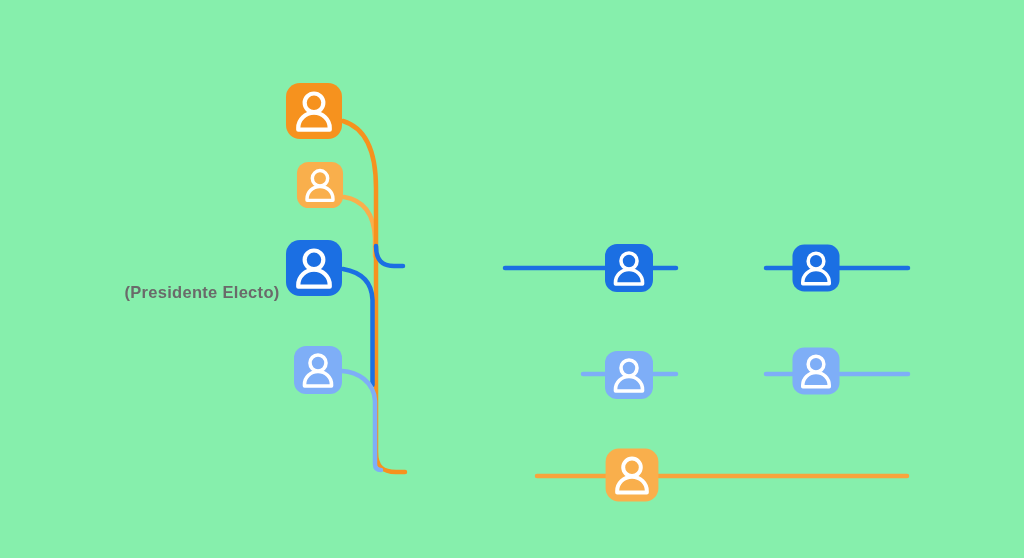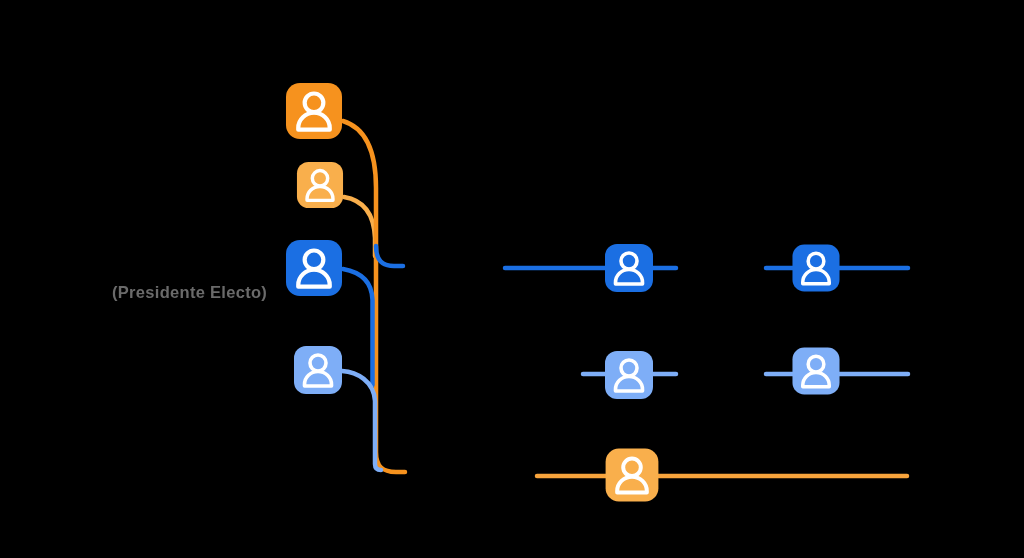--- a/index.html
+++ b/index.html
@@ -8,21 +8,22 @@
     background: #ffffff;
     width: 1024px;
     height: 558px;
     overflow: hidden;
     font-family: "Liberation Sans", sans-serif;
   }
   .stage {
     position: relative;
     width: 1024px;
     height: 558px;
-    background: #000000;
+    background: #86efac;
+    text-align: center;
   }
   svg.chart {
     position: absolute;
     left: 0;
     top: 0;
   }
   
   .conn {
     fill: none;
     stroke-width: 4.5px;

